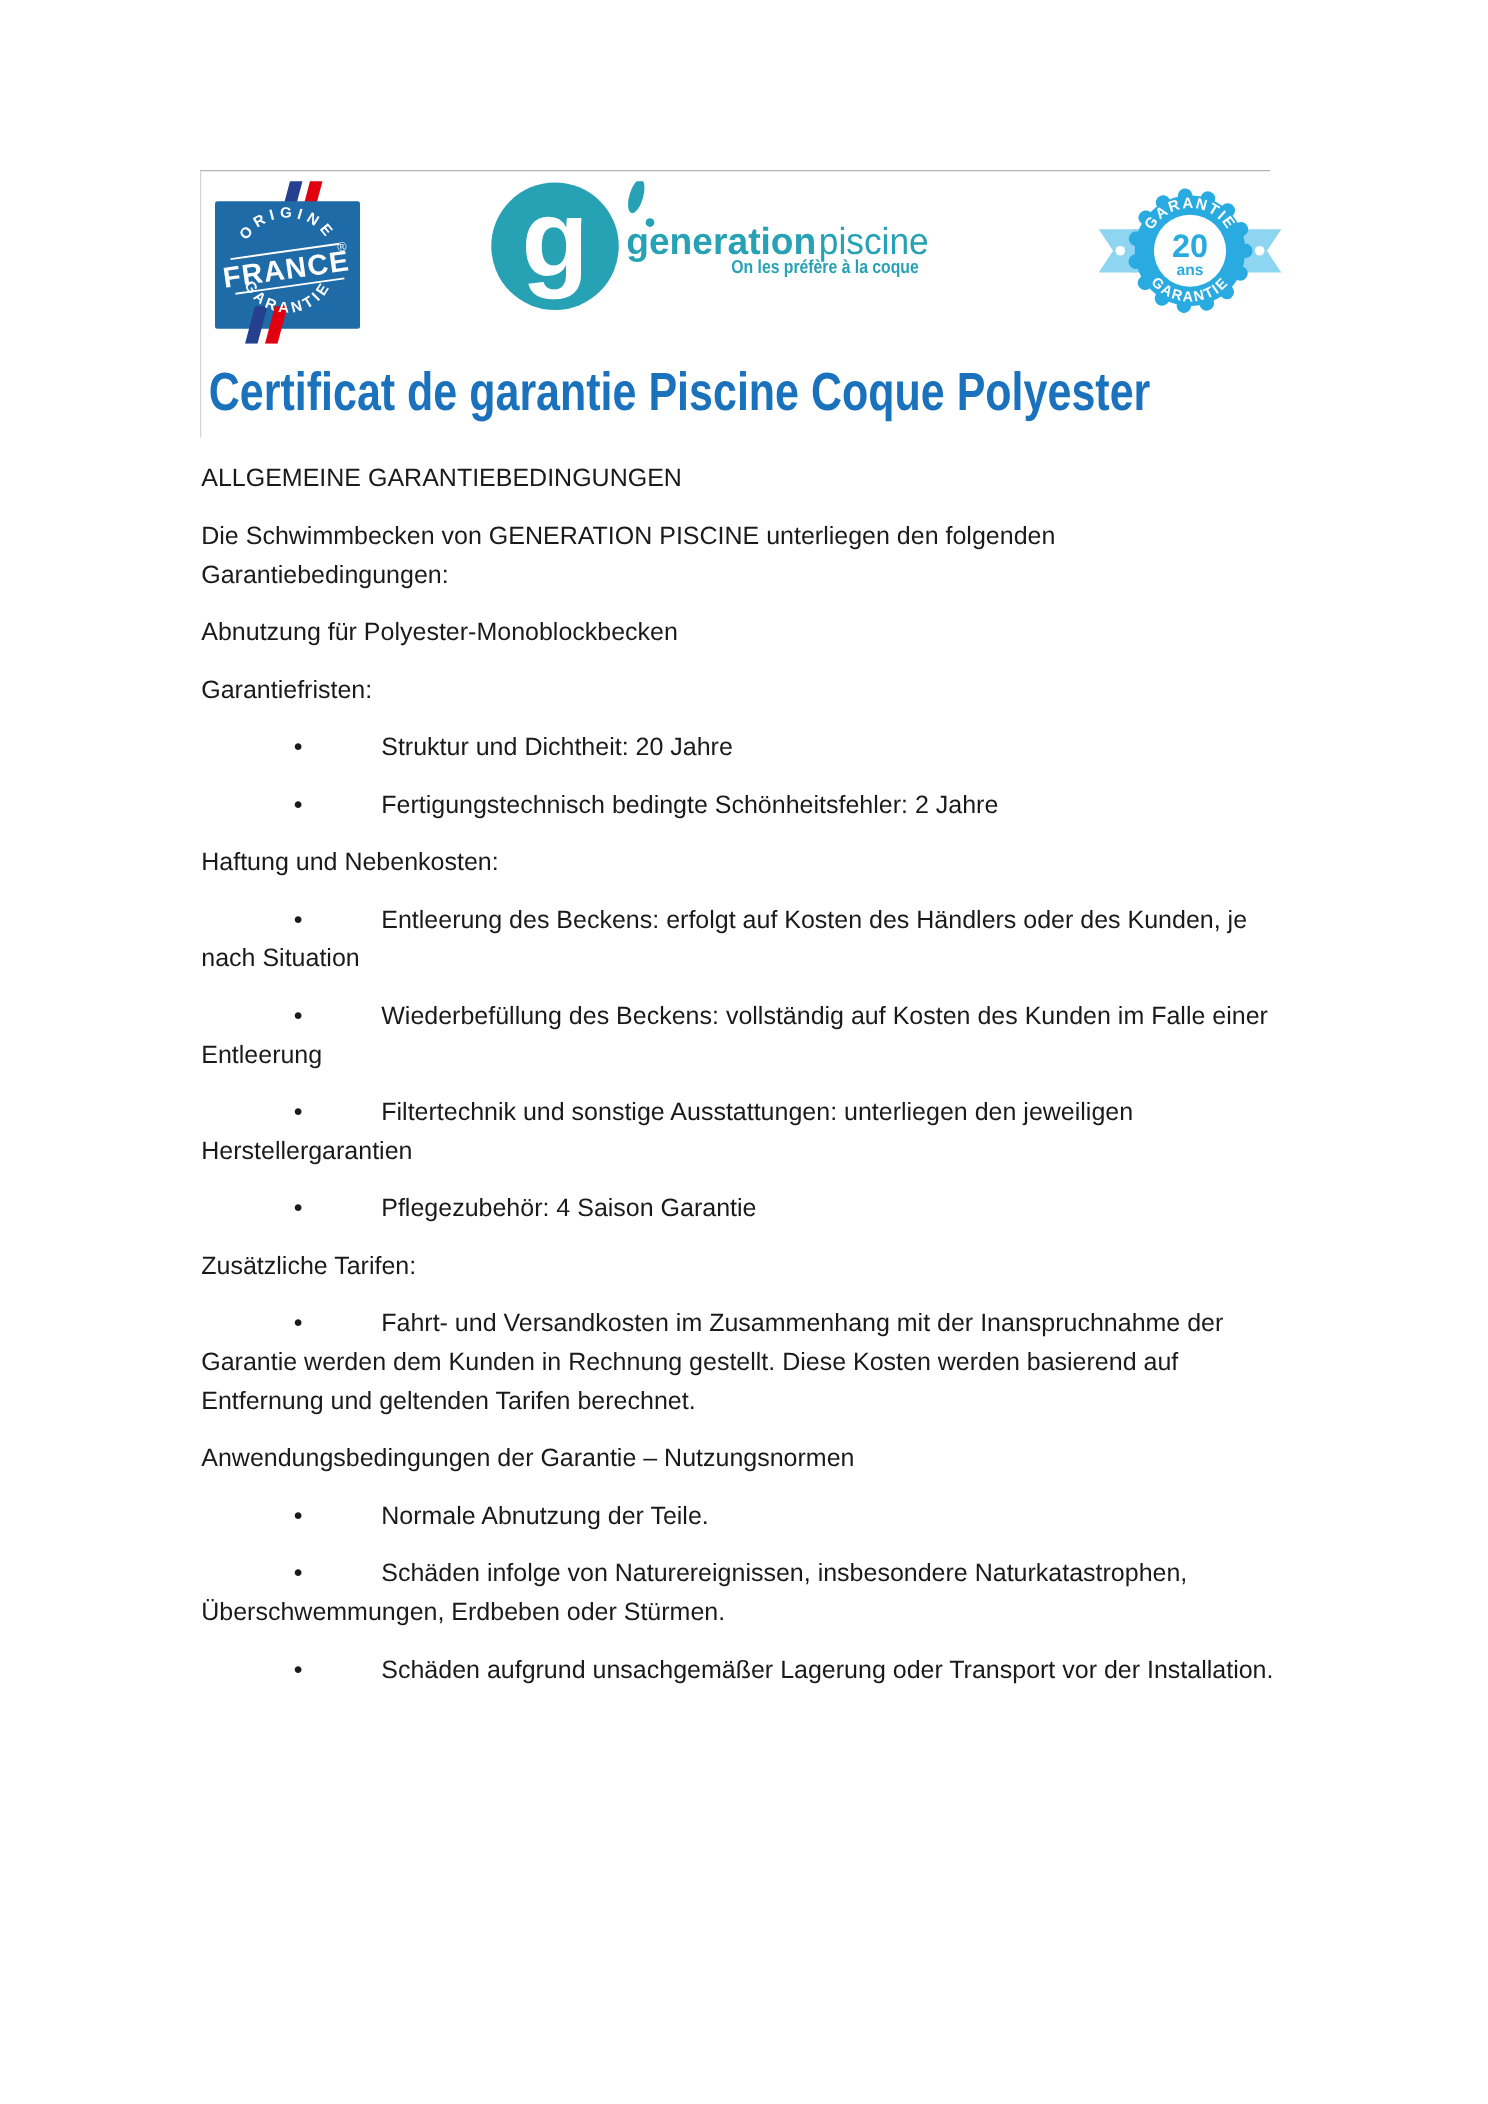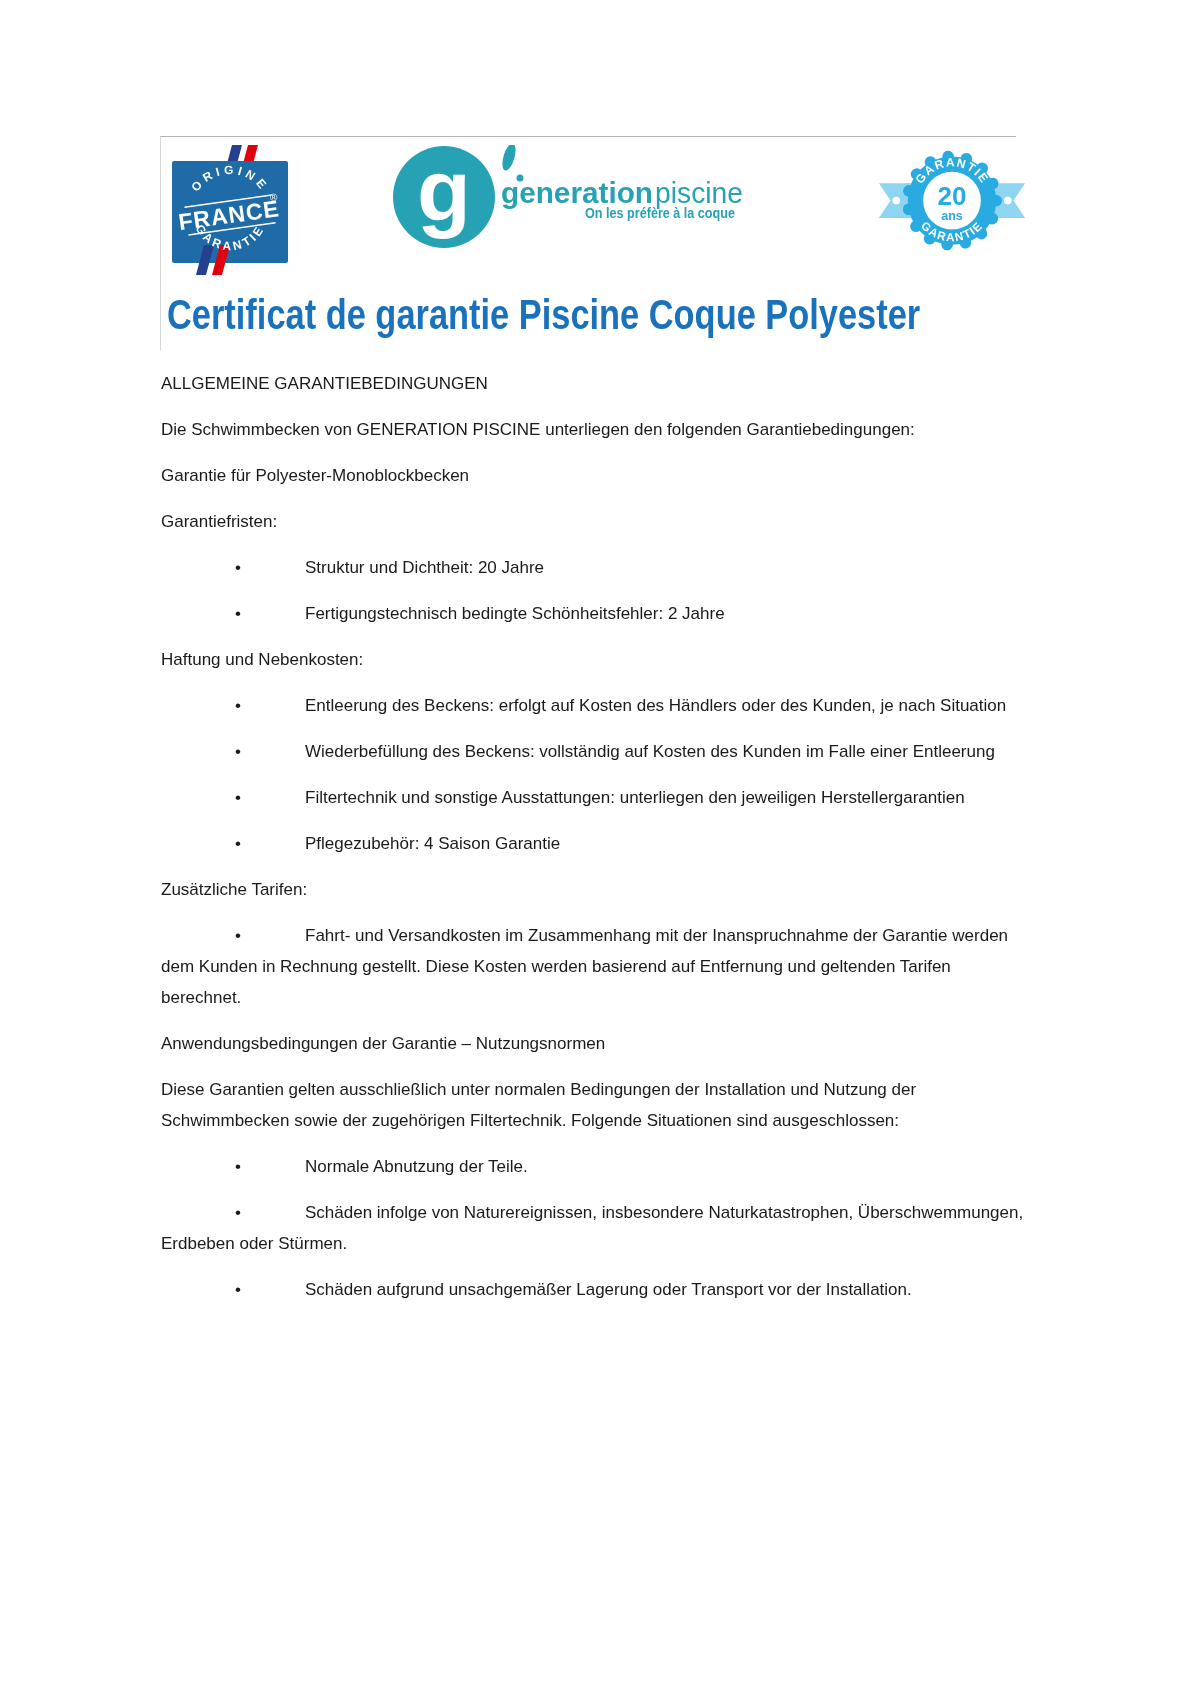--- a/index.html
+++ b/index.html
@@ -23,21 +23,21 @@
 
   .doc-title {
     position:absolute; left:6px; top:153px; white-space:nowrap;
     font-size:43px; font-weight:bold; color:#1b72bc; letter-spacing:0;
     transform:scaleX(0.80); transform-origin:left center;
   }
 
   
   .content {
     position:absolute; left:161px; top:368px; width:872px;
-    font-size:17px; line-height:31px;
+    font-size:20px; line-height:31px;
   }
   .content p { margin:0 0 15px 0; }
   .bm { display:inline-block; margin-left:74px; width:70px; }
 </style>
 </head>
 <body>
 
 <div class="banner">
 
   <svg class="ofg-logo" width="118" height="136" viewBox="0 0 118 136">
@@ -107,21 +107,21 @@
 
   <div class="doc-title">Certificat de garantie Piscine Coque Polyester</div>
 </div>
 
 <div class="content">
 
   <p>ALLGEMEINE GARANTIEBEDINGUNGEN</p>
 
   <p>Die Schwimmbecken von GENERATION PISCINE unterliegen den folgenden Garantiebedingungen:</p>
 
-  <p>Garantie für Polyester-Monoblockbecken</p>
+  <p>Abnutzung für Polyester-Monoblockbecken</p>
 
   <p>Garantiefristen:</p>
 
   <p class="bullet"><span class="bm">•</span><span>Struktur und Dichtheit: 20 Jahre</span></p>
 
   <p class="bullet"><span class="bm">•</span><span>Fertigungstechnisch bedingte Schönheitsfehler: 2 Jahre</span></p>
 
   <p>Haftung und Nebenkosten:</p>
 
   <p class="bullet"><span class="bm">•</span><span>Entleerung des Beckens: erfolgt auf Kosten des Händlers oder des Kunden, je nach Situation</span></p>
@@ -131,21 +131,20 @@
   <p class="bullet"><span class="bm">•</span><span>Filtertechnik und sonstige Ausstattungen: unterliegen den jeweiligen Herstellergarantien</span></p>
 
   <p class="bullet"><span class="bm">•</span><span>Pflegezubehör: 4 Saison Garantie</span></p>
 
   <p>Zusätzliche Tarifen:</p>
 
   <p class="bullet"><span class="bm">•</span><span>Fahrt- und Versandkosten im Zusammenhang mit der Inanspruchnahme der Garantie werden dem Kunden in Rechnung gestellt. Diese Kosten werden basierend auf Entfernung und geltenden Tarifen berechnet.</span></p>
 
   <p>Anwendungsbedingungen der Garantie – Nutzungsnormen</p>
 
-  <p>Diese Garantien gelten ausschließlich unter normalen Bedingungen der Installation und Nutzung der Schwimmbecken sowie der zugehörigen Filtertechnik. Folgende Situationen sind ausgeschlossen:</p>
 
   <p class="bullet"><span class="bm">•</span><span>Normale Abnutzung der Teile.</span></p>
 
   <p class="bullet"><span class="bm">•</span><span>Schäden infolge von Naturereignissen, insbesondere Naturkatastrophen, Überschwemmungen, Erdbeben oder Stürmen.</span></p>
 
   <p class="bullet"><span class="bm">•</span><span>Schäden aufgrund unsachgemäßer Lagerung oder Transport vor der Installation.</span></p>
 
 </div>
 
 </body></html>

